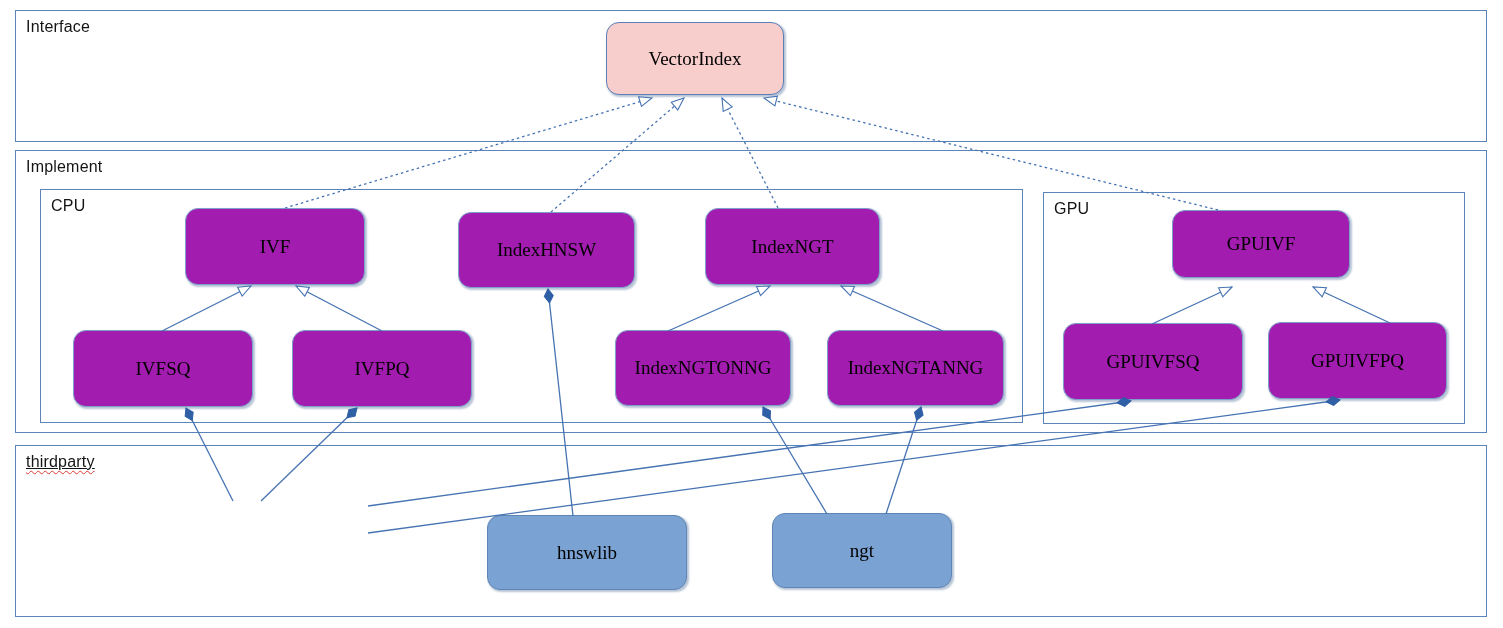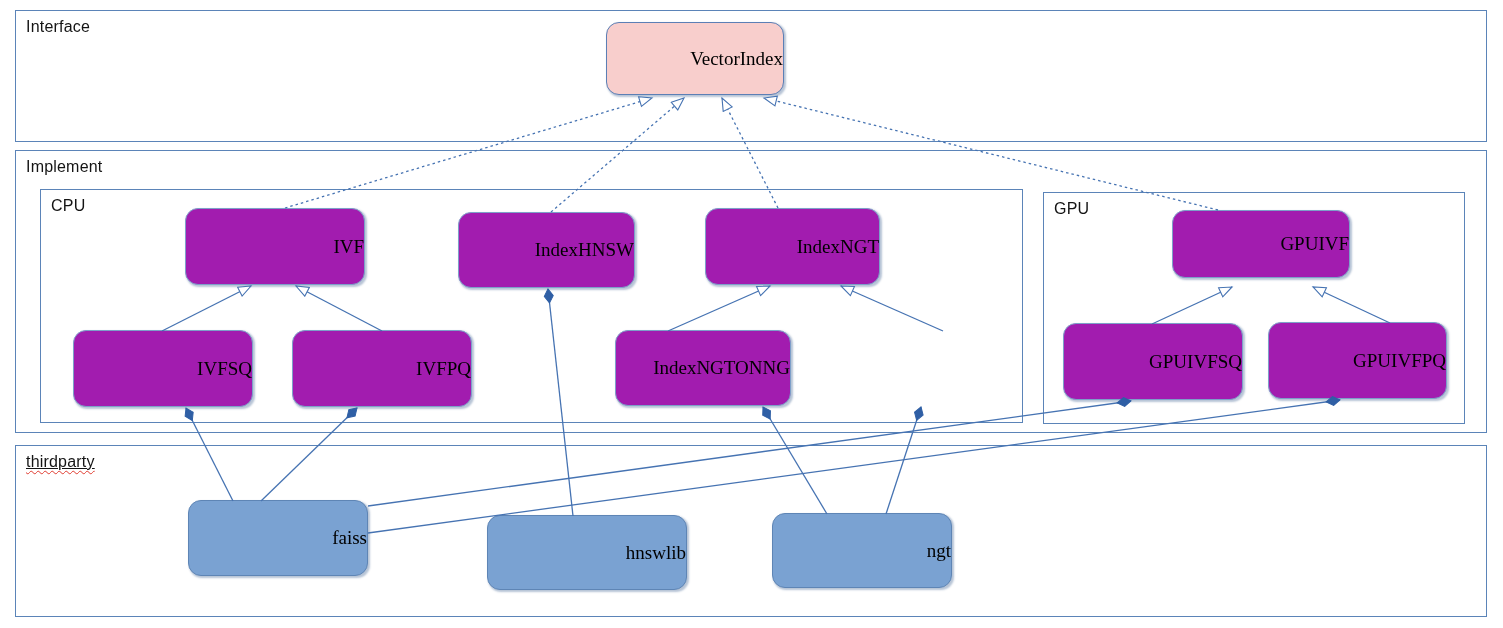--- a/index.html
+++ b/index.html
@@ -17,21 +17,21 @@
     letter-spacing:.2px;white-space:nowrap;
   }
   .underline-solid{text-decoration:underline;}
   .underline-squiggle{
     text-decoration-line:underline;text-decoration-style:wavy;
     text-decoration-color:#e03c31;text-decoration-thickness:1px;
     text-underline-offset:3px;
   }
   .node{
     position:absolute;border-radius:13px;display:flex;align-items:center;
-    justify-content:flex-end;font-family:"Liberation Serif",serif;
+    justify-content:center;font-family:"Liberation Serif",serif;
     font-size:19px;color:#000;box-sizing:border-box;
     box-shadow:1.5px 1.5px 2px rgba(96,125,165,.45);
   }
   .node.interface-node{background:#f8cecc;border:1.6px solid #5c7fb5;}
   .node.impl-node{background:#a21caf;border:1.2px solid #7da0c9;}
   .node.third-node{background:#7aa2d2;border:1.2px solid #5e85b5;}
   svg.edges{position:absolute;left:0;top:0;width:1503px;height:628px;pointer-events:none;}
   svg.edges line{fill:none;}
   svg.edges line.realization{stroke-dasharray:2.5 3;}
 </style>
@@ -75,34 +75,34 @@
   </div>
   <div class="node impl-node" style="left:73px;top:330px;width:180px;height:77px">
     <span>IVFSQ</span>
   </div>
   <div class="node impl-node" style="left:292px;top:330px;width:180px;height:77px">
     <span>IVFPQ</span>
   </div>
   <div class="node impl-node" style="left:615px;top:330px;width:176px;height:76px">
     <span>IndexNGTONNG</span>
   </div>
+  <div class="node impl-node" style="left:827px;top:330px;width:177px;height:76px">
+    <span>IndexNGTANNG</span>
+  </div>
 
   <div class="node impl-node" style="left:1172px;top:210px;width:178px;height:68px">
     <span>GPUIVF</span>
   </div>
   <div class="node impl-node" style="left:1063px;top:323px;width:180px;height:77px">
     <span>GPUIVFSQ</span>
   </div>
   <div class="node impl-node" style="left:1268px;top:322px;width:179px;height:77px">
     <span>GPUIVFPQ</span>
   </div>
 
-  <div class="node third-node" style="left:188px;top:500px;width:180px;height:76px">
-    <span>faiss</span>
-  </div>
   <div class="node third-node" style="left:487px;top:515px;width:200px;height:75px">
     <span>hnswlib</span>
   </div>
   <div class="node third-node" style="left:772px;top:513px;width:180px;height:75px">
     <span>ngt</span>
   </div>
 
   <svg class="edges" id="edges" xmlns="http://www.w3.org/2000/svg" viewBox="0 0 1503 628">
     <defs>
       <marker id="m-tri" markerUnits="userSpaceOnUse" markerWidth="16" markerHeight="14" refX="13.5" refY="6" orient="auto">

